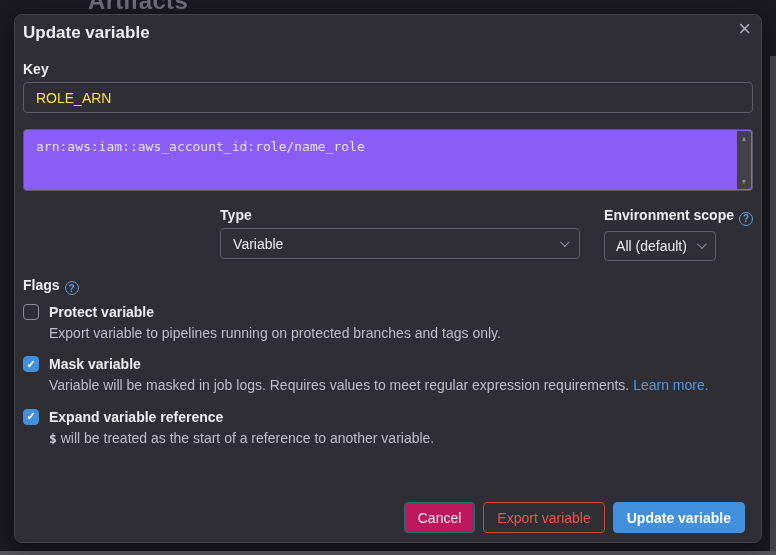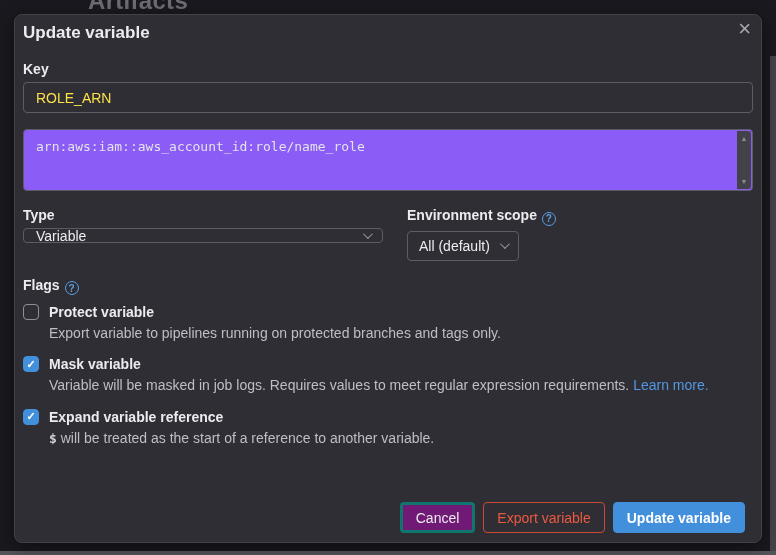--- a/index.html
+++ b/index.html
@@ -74,26 +74,26 @@
     position: absolute; top: 1px; right: 1px; bottom: 1px;
     width: 14px; background: #434249; border-radius: 0 3px 3px 0;
   }
   .sb-arrow {
     position: absolute; left: 0; width: 100%;
     text-align: center; font-size: 7px; color: #8f8e96;
   }
   .sb-arrow.up { top: 4px; }
   .sb-arrow.down { bottom: 4px; }
   
-  .row-2col { display: flex; margin-bottom: 16px; }
+  .row-2col { display: flex; margin-bottom: 16px; justify-content: flex-end; }
   .type-col { width: 360px; margin-right: 24px; }
   .env-col  { flex: 0 0 auto; }
   .select-box {
     display: flex; align-items: center; justify-content: space-between;
-    height: 15px; padding: 0 12px;
+    height: 31px; padding: 0 12px;
     border: 1px solid #5d5c64; border-radius: 4px;
     background: #2f2e35; font-size: 14px; color: #ececef;
     cursor: pointer;
   }
   .select-box.compact { display: inline-flex; gap: 10px; height: 30px; padding: 0 11px; }
   .chevron {
     width: 7px; height: 7px; flex: 0 0 auto;
     border-right: 1.6px solid #9a99a1; border-bottom: 1.6px solid #9a99a1;
     transform: rotate(45deg) translateY(-2px);
   }
@@ -133,21 +133,21 @@
   .modal-footer {
     position: absolute; left: 16px; right: 16px; bottom: 9px;
     display: flex; justify-content: flex-end; gap: 8px;
   }
   .btn {
     height: 31px; padding: 0 13px; border-radius: 4px;
     font-size: 14px; font-weight: 400; cursor: pointer;
     font-family: "Liberation Sans", sans-serif;
     display: inline-flex; align-items: center;
   }
-  .btn-default { background: #701a75; border: 3px solid #0f766e; color: #ececef; }
+  .btn-default { background: #be185d; border: 1px solid #0f766e; color: #ececef; }
   .btn-danger-outline { background: transparent; border: 1px solid #c74a31; color: #ea5a41; }
   .btn-primary { background: #428fdc; border: 1px solid #428fdc; color: #ffffff; font-weight: 600; }
 </style>
 </head>
 <body>
 
 <div class="backdrop">
   <div class="bg-heading">Artifacts</div>
   <div class="page-scrollbar-v"></div>
   <div class="page-scrollbar-h"></div>

